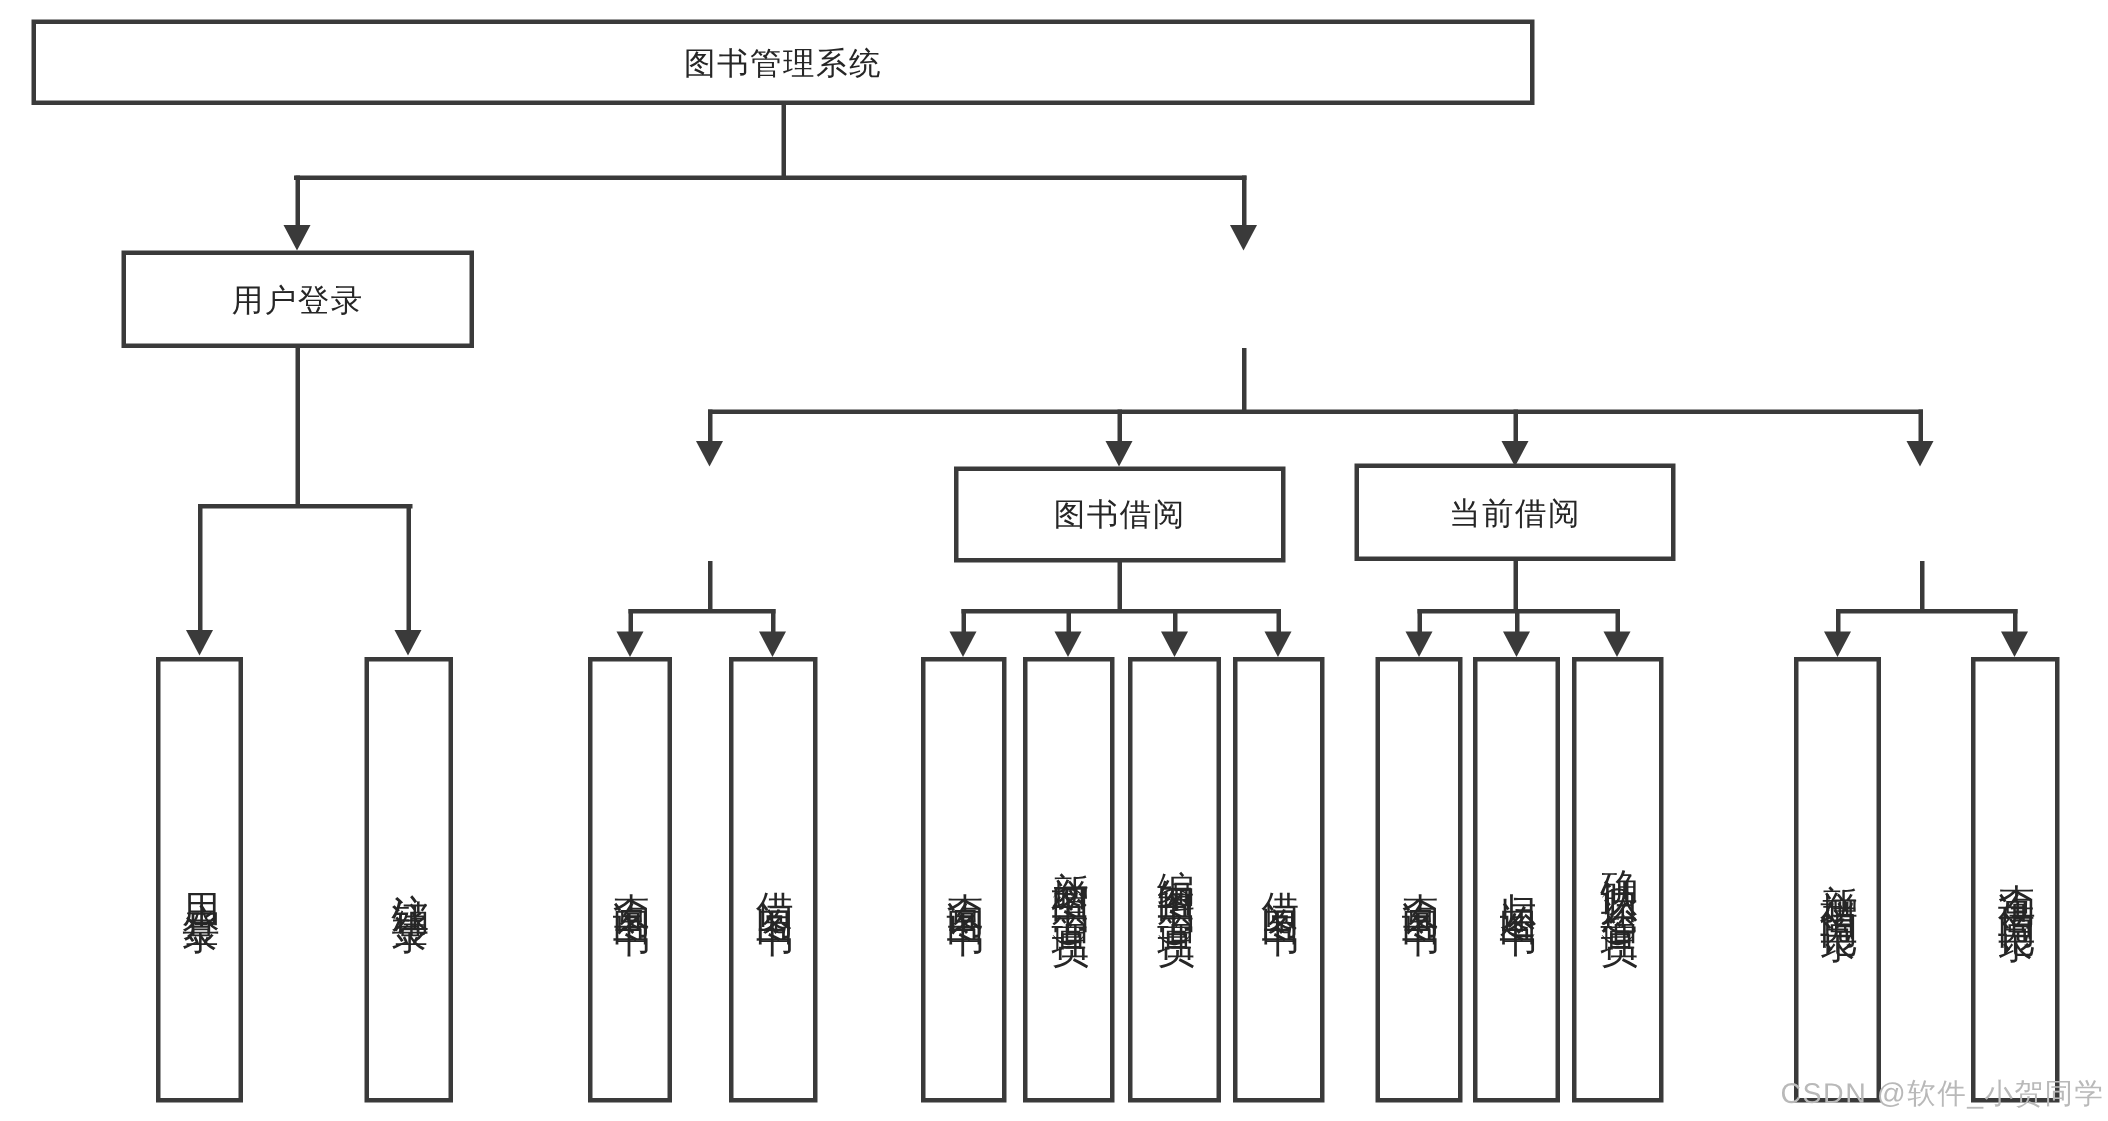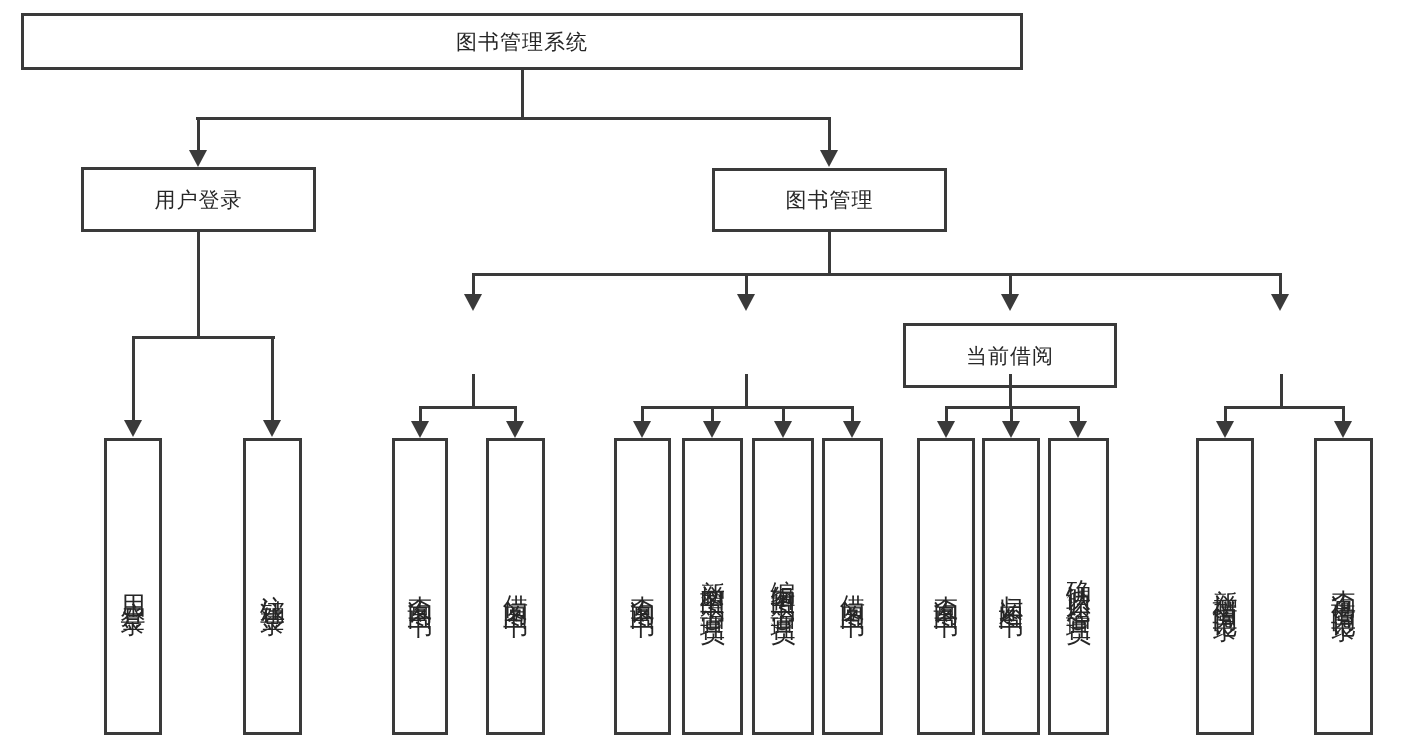--- a/index.html
+++ b/index.html
@@ -58,27 +58,27 @@
 <div id="canvas">
 
   <div class="box hdr" style="left:21px;top:13px;width:1002px;height:57px;">
     <span>图书管理系统</span>
   </div>
 
   <div class="box hdr" style="left:81px;top:167px;width:235px;height:65px;">
     <span>用户登录</span>
   </div>
 
-  <div class="box hdr" style="left:712px;top:168px;width:235px;height:64px;">
-    <span>图书管理</span>
+
+
+  <div class="box hdr" style="left:636px;top:311px;width:221px;height:64px;">
+    <span>图书借阅</span>
   </div>
 
-
-
-  <div class="box hdr" style="left:903px;top:323px;width:214px;height:65px;">
+  <div class="box hdr" style="left:903px;top:309px;width:214px;height:65px;">
     <span>当前借阅</span>
   </div>
 
 
   <div class="box leaf" style="left:104px;top:438px;width:58px;height:297px;">
     <span class="vtext">用户登录</span>
   </div>
   <div class="box leaf" style="left:243px;top:438px;width:59px;height:297px;">
     <span class="vtext">注销登录</span>
   </div>
@@ -172,14 +172,15 @@
   <div class="vl" style="left:1077px;top:406px;height:17px;"></div>
   <div class="ar" style="left:1069px;top:421px;"></div>
 
   <div class="vl" style="left:1280px;top:374px;height:34px;"></div>
   <div class="hl" style="left:1224px;top:406px;width:121px;"></div>
   <div class="vl" style="left:1224px;top:406px;height:17px;"></div>
   <div class="ar" style="left:1216px;top:421px;"></div>
   <div class="vl" style="left:1342px;top:406px;height:17px;"></div>
   <div class="ar" style="left:1334px;top:421px;"></div>
 
+  <div class="watermark">CSDN @软件_小贺同学</div>
 
 </div>
 
 </body></html>

